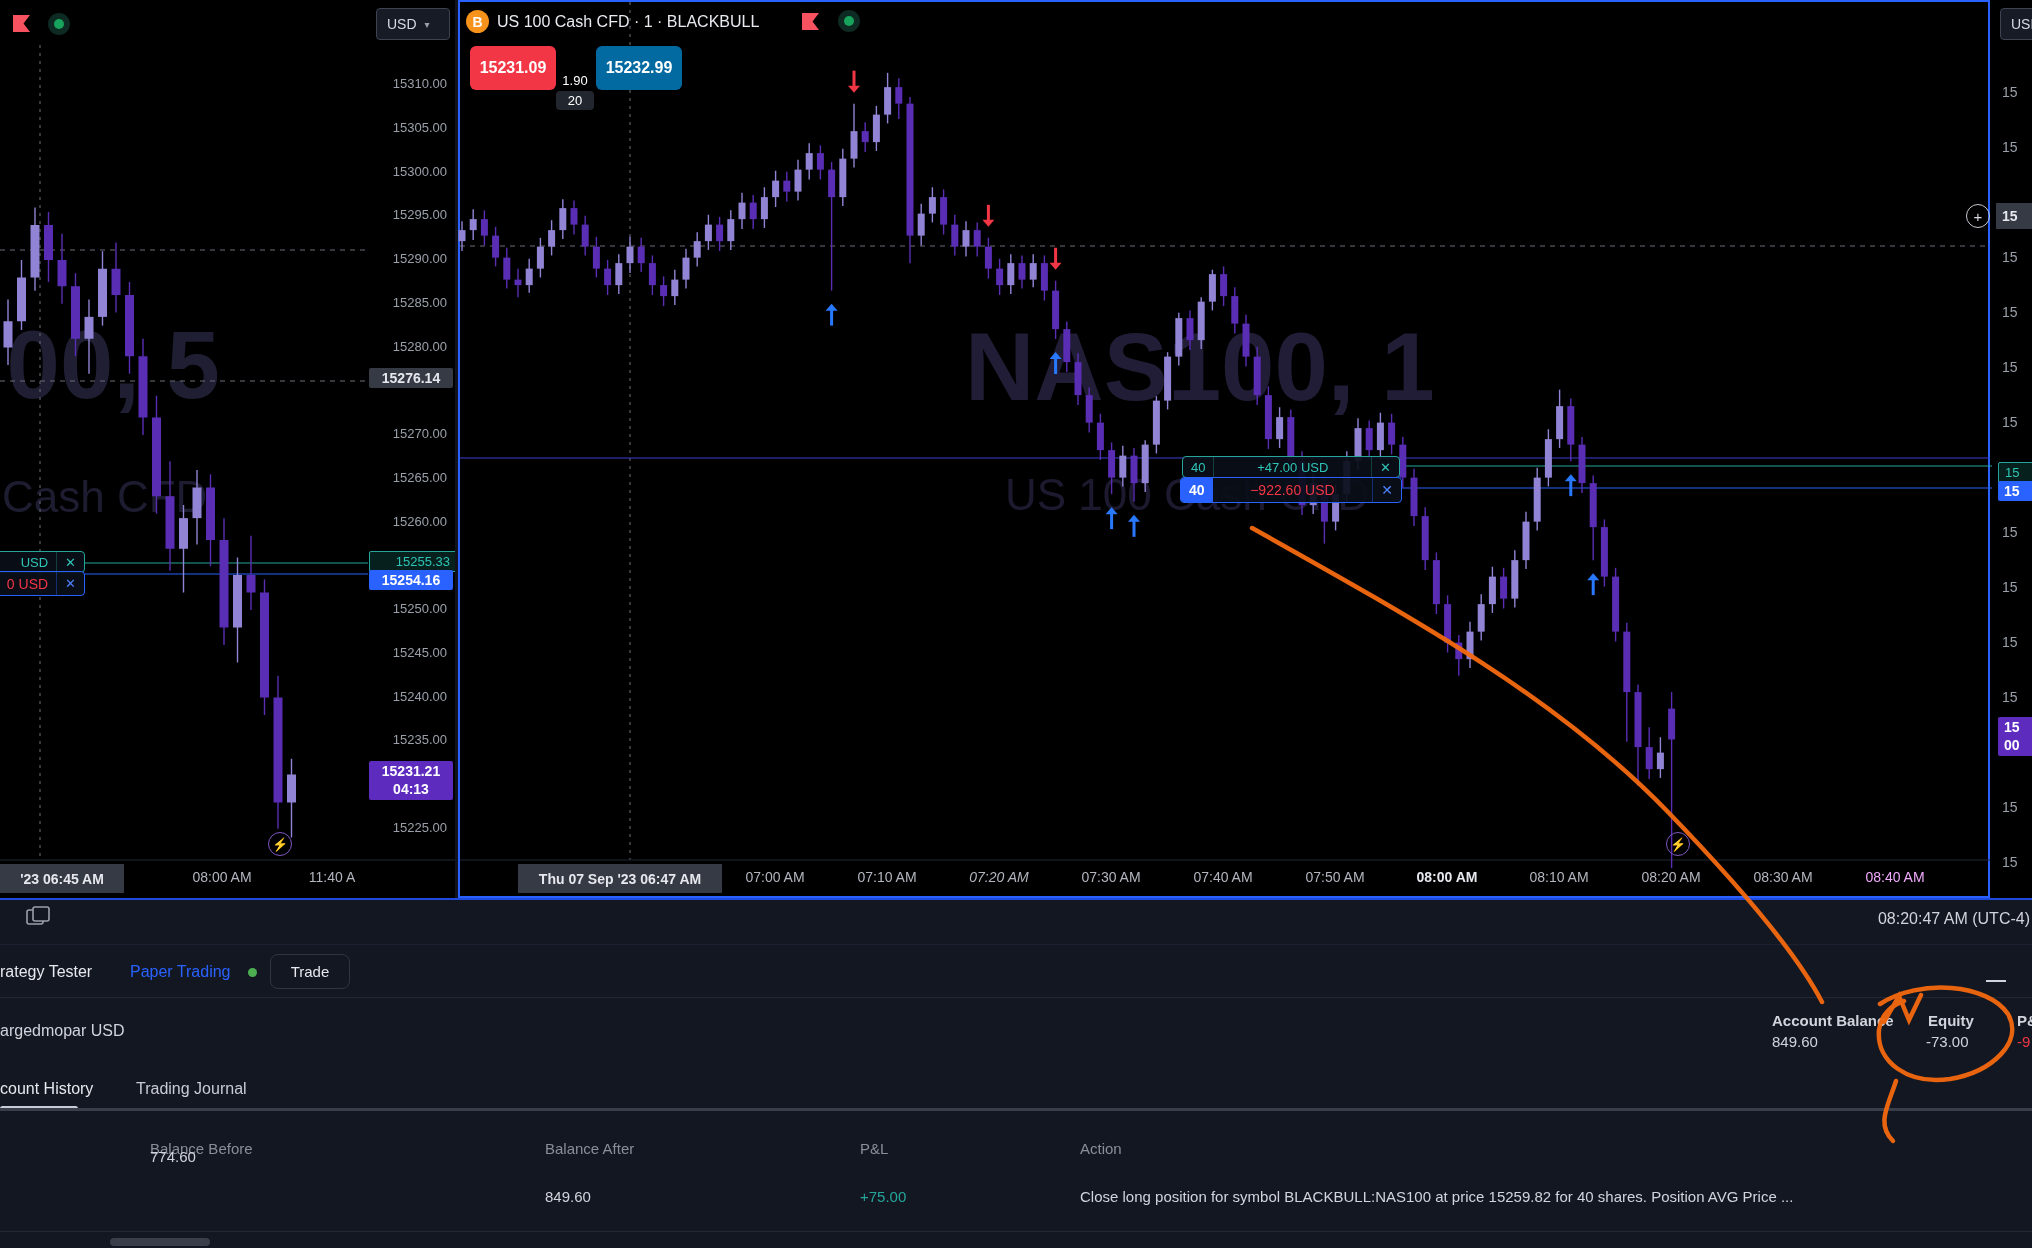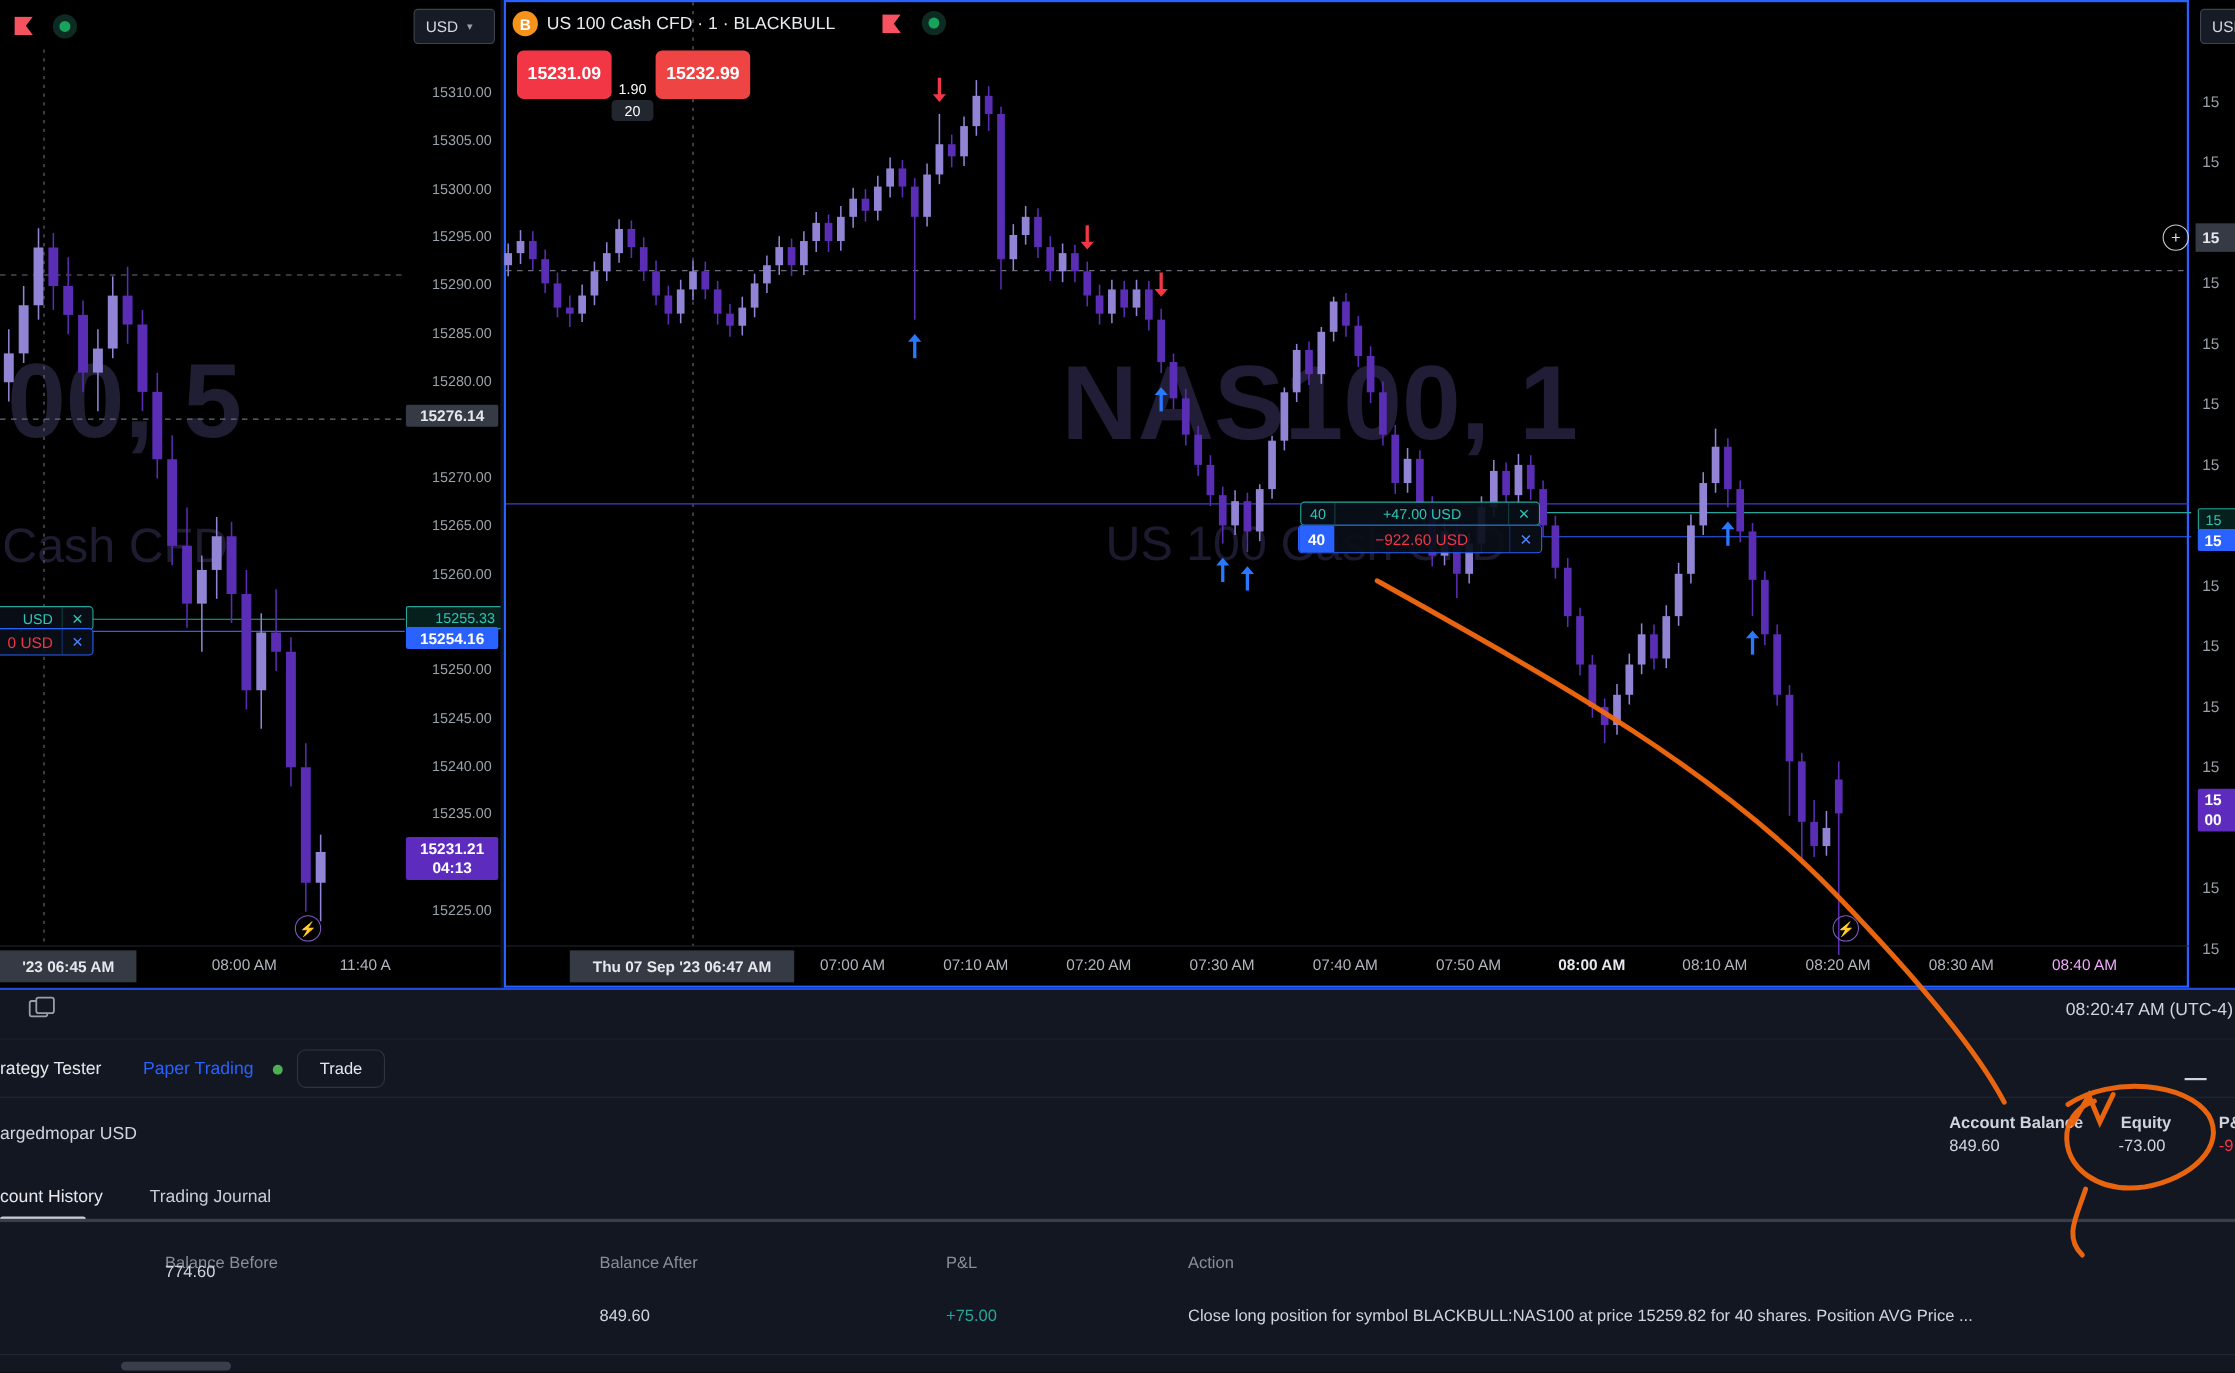--- a/index.html
+++ b/index.html
@@ -423,21 +423,21 @@
   <div class="hdr-title" style="left:497px;top:13px;">US 100 Cash CFD · 1 · BLACKBULL</div>
   <div class="flag-icon" style="left:802px;top:13px;"></div>
   <div class="dot" style="left:838px;top:10px;width:22px;height:22px;background:#0d2b22;"></div>
   <div class="dot" style="left:844px;top:16px;width:10px;height:10px;background:#17a35b;"></div>
 
   <div class="trade-btn" style="left:470px;top:46px;background:#f23645;">15231.09</div>
   <div class="spread-box" style="left:556px;top:46px;width:38px;">
     <div>1.90</div>
     <div class="qty">20</div>
   </div>
-  <div class="trade-btn" style="left:596px;top:46px;background:#ef4444;">15232.99</div>
+  <div class="trade-btn" style="left:596px;top:46px;background:#0369a1;">15232.99</div>
 
   <div class="pos-box" style="left:1182px;top:456px;width:218px;border:1px solid #26a69a;color:#2ec5b6;">
     <div class="cell">40</div>
     <div class="sep" style="background:#26a69a55;"></div>
     <div class="cell" style="flex:1;justify-content:center;">+47.00 USD</div>
     <div class="sep" style="background:#26a69a55;"></div>
     <div class="cell">✕</div>
   </div>
   <div class="pos-box" style="left:1180px;top:477px;width:222px;height:26px;border:1px solid #2962ff;font-size:14px;">
     <div class="cell" style="background:#2962ff;color:#fff;font-weight:bold;">40</div>
@@ -445,21 +445,21 @@
     <div class="sep" style="background:#2962ff66;"></div>
     <div class="cell" style="color:#4d82ff;">✕</div>
   </div>
 
   <div class="lightning" style="left:1666px;top:832px;">⚡</div>
 
   <div class="tag gray" style="left:518px;top:864px;width:204px;height:29px;display:flex;align-items:center;justify-content:center;font-size:14px;font-weight:bold;border-radius:0;">Thu 07 Sep '23   06:47 AM</div>
   <div id="main-times" class="abs" style="left:0;top:0;">
       <div class="axis-label center" style="left: 775px; top: 869px; font-size: 14px; color: rgb(178, 181, 190); font-weight: normal;">07:00 AM</div>
       <div class="axis-label center" style="left: 887px; top: 869px; font-size: 14px; color: rgb(178, 181, 190); font-weight: normal;">07:10 AM</div>
-      <div class="axis-label center" style="left: 999px; top: 869px; font-size: 14px; color: rgb(178, 181, 190); font-weight: normal;">07:20 AM</div>
+      <div class="axis-label center" style="left: 999px; top: 869px; font-size: 14px; color: rgb(178, 181, 190); font-weight: normal; font-style: italic;">07:20 AM</div>
       <div class="axis-label center" style="left: 1111px; top: 869px; font-size: 14px; color: rgb(178, 181, 190); font-weight: normal;">07:30 AM</div>
       <div class="axis-label center" style="left: 1223px; top: 869px; font-size: 14px; color: rgb(178, 181, 190); font-weight: normal;">07:40 AM</div>
       <div class="axis-label center" style="left: 1335px; top: 869px; font-size: 14px; color: rgb(178, 181, 190); font-weight: normal;">07:50 AM</div>
       <div class="axis-label center" style="left: 1447px; top: 869px; font-size: 14px; color: rgb(230, 232, 238); font-weight: bold;">08:00 AM</div>
       <div class="axis-label center" style="left: 1559px; top: 869px; font-size: 14px; color: rgb(178, 181, 190); font-weight: normal;">08:10 AM</div>
       <div class="axis-label center" style="left: 1671px; top: 869px; font-size: 14px; color: rgb(178, 181, 190); font-weight: normal;">08:20 AM</div>
       <div class="axis-label center" style="left: 1783px; top: 869px; font-size: 14px; color: rgb(178, 181, 190); font-weight: normal;">08:30 AM</div>
       <div class="axis-label center" style="left: 1895px; top: 869px; font-size: 14px; color: #f0abfc; font-weight: normal;">08:40 AM</div>
     </div>
 

